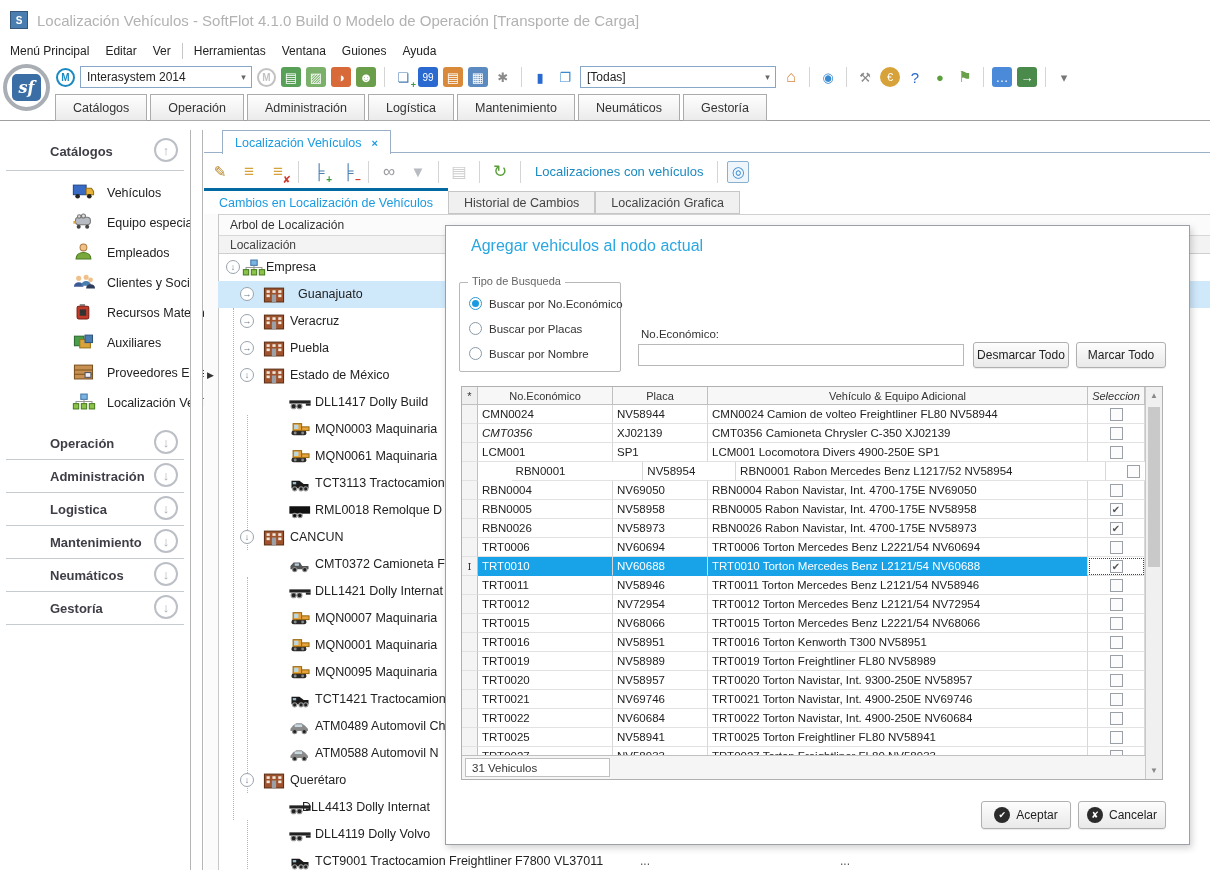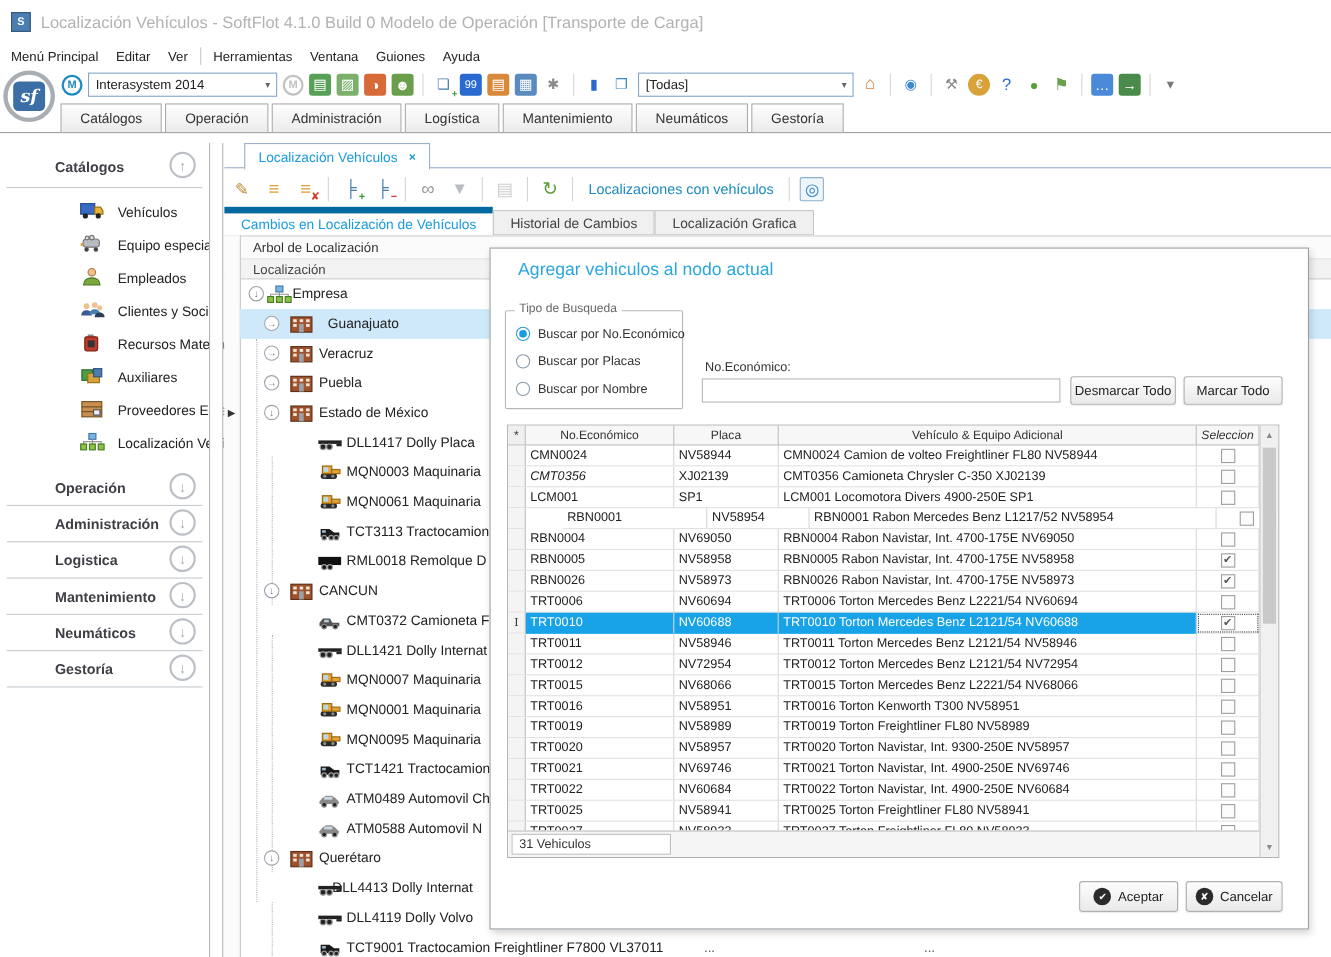--- a/index.html
+++ b/index.html
@@ -41,21 +41,21 @@
   .doctab .x{font-weight:bold;font-size:11px;}
   .docline{position:absolute;left:204px;top:152px;right:0;height:1px;background:#9ab0c8;}
   .toolstrip{position:absolute;left:204px;top:155px;right:0;height:33px;display:flex;align-items:center;padding-left:5px;gap:7px;}
   .tsi{width:22px;height:22px;display:flex;align-items:center;justify-content:center;font-size:15px;position:relative;flex:0 0 auto;}
   .tsi.boxed{border:1px solid #8ab0d0;border-radius:2px;width:20px;height:20px;background:#eef6fc;}
   .tsi .badge{position:absolute;right:-2px;bottom:-2px;font-size:10px;font-weight:bold;}
   .ts-sep{width:1px;height:22px;background:#d5d5d5;margin:0 2px;}
   .ts-label{color:#1a8ac0;font-size:13px;padding:0 5px;white-space:nowrap;}
   .viewtabs{position:absolute;left:204px;top:188px;right:0;height:26px;display:flex;align-items:flex-end;}
   .viewtab{padding:0 15px;height:23px;display:flex;align-items:center;font-size:12.5px;box-sizing:border-box;}
-  .viewtab.active{border-top:6px solid #0369a1;height:26px;background:#fff;color:#1a9be0;}
+  .viewtab.active{border-top:3px solid #0369a1;height:26px;background:#fff;color:#1a9be0;}
   .viewtab.inactive{background:#f0f0f0;border:1px solid #c6c6c6;color:#444;}
   
   .treepanel{position:absolute;left:204px;top:214px;right:0;bottom:0;background:#fff;}
   .tree-band1{position:absolute;left:0;right:0;top:0;height:22px;background:#fbfbfb;border-top:1px solid #d0d0d0;border-bottom:1px solid #d8d8d8;display:flex;align-items:center;padding-left:26px;color:#333;box-sizing:border-box;}
   .tree-band2{position:absolute;left:0;right:0;top:22px;height:18px;background:#f3f3f3;border-bottom:1px solid #cfcfcf;display:flex;align-items:center;padding-left:26px;color:#444;box-sizing:border-box;}
   .tree-gutter{position:absolute;left:0;top:0;width:14px;bottom:0;border-right:1px solid #c8c8c8;background:#fbfbfb;}
   .tree-marker{position:absolute;left:3px;font-size:9px;color:#333;}
   .tree-rows{position:absolute;left:14px;top:40px;right:0;bottom:0;}
   .trow{position:absolute;left:0;right:0;height:27px;}
   .trow.hl{background:#cfe9fb;}
@@ -441,21 +441,21 @@
             </svg></span>
           <span class="ttext" style="left: 72px;">Estado de México</span>
         </div>
         <div class="trow" style="top: 135px;">
           <span class="ticon" style="left: 70px;"><svg width="24" height="17" viewBox="0 0 22 16" xmlns="http://www.w3.org/2000/svg">
               <rect x="1" y="6" width="20" height="3" fill="#222"></rect>
               <rect x="16.5" y="9" width="4.5" height="2" fill="#222"></rect>
               <circle cx="5" cy="11.5" r="2.4" fill="#222" stroke="#999"></circle>
               <circle cx="10.5" cy="11.5" r="2.4" fill="#222" stroke="#999"></circle>
             </svg></span>
-          <span class="ttext" style="left: 97px;">DLL1417 Dolly  Placa</span>
+          <span class="ttext" style="left: 97px;">DLL1417 Dolly  Build</span>
         </div>
         <div class="trow" style="top: 162px;">
           <span class="ticon" style="left: 70px;"><svg width="24" height="17" viewBox="0 0 22 16" xmlns="http://www.w3.org/2000/svg">
               <rect x="3" y="9" width="14" height="4.5" rx="2" fill="#2a2a2a"></rect>
               <rect x="4.5" y="2.5" width="8" height="6.5" fill="#e8a23a" stroke="#9a6a10"></rect>
               <rect x="5.5" y="3.5" width="4" height="4" fill="#b8d8e8"></rect>
               <rect x="12.5" y="5.5" width="7" height="3.5" fill="#e8a23a" stroke="#9a6a10"></rect>
               <circle cx="6.5" cy="11.2" r="1.4" fill="#888"></circle>
               <circle cx="13.5" cy="11.2" r="1.4" fill="#888"></circle>
             </svg></span>

